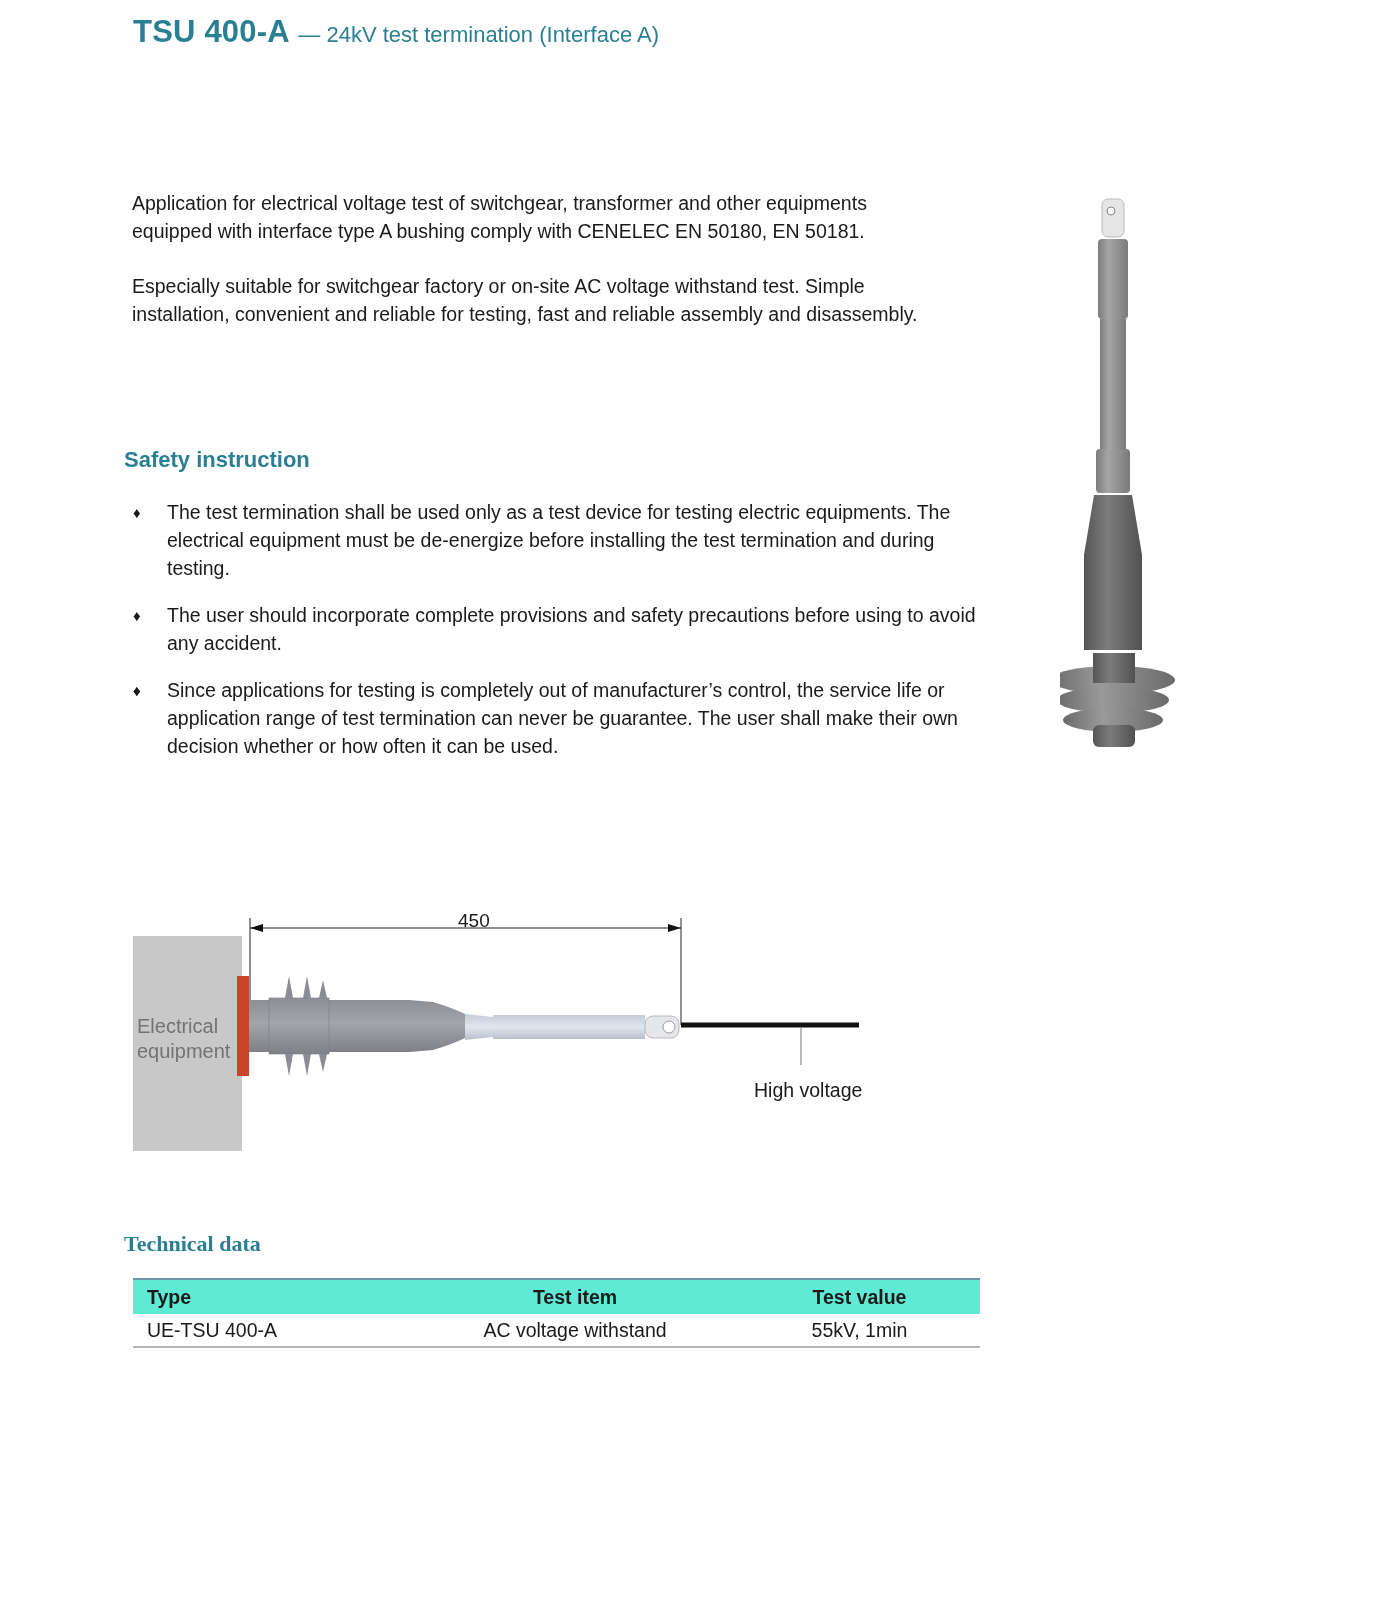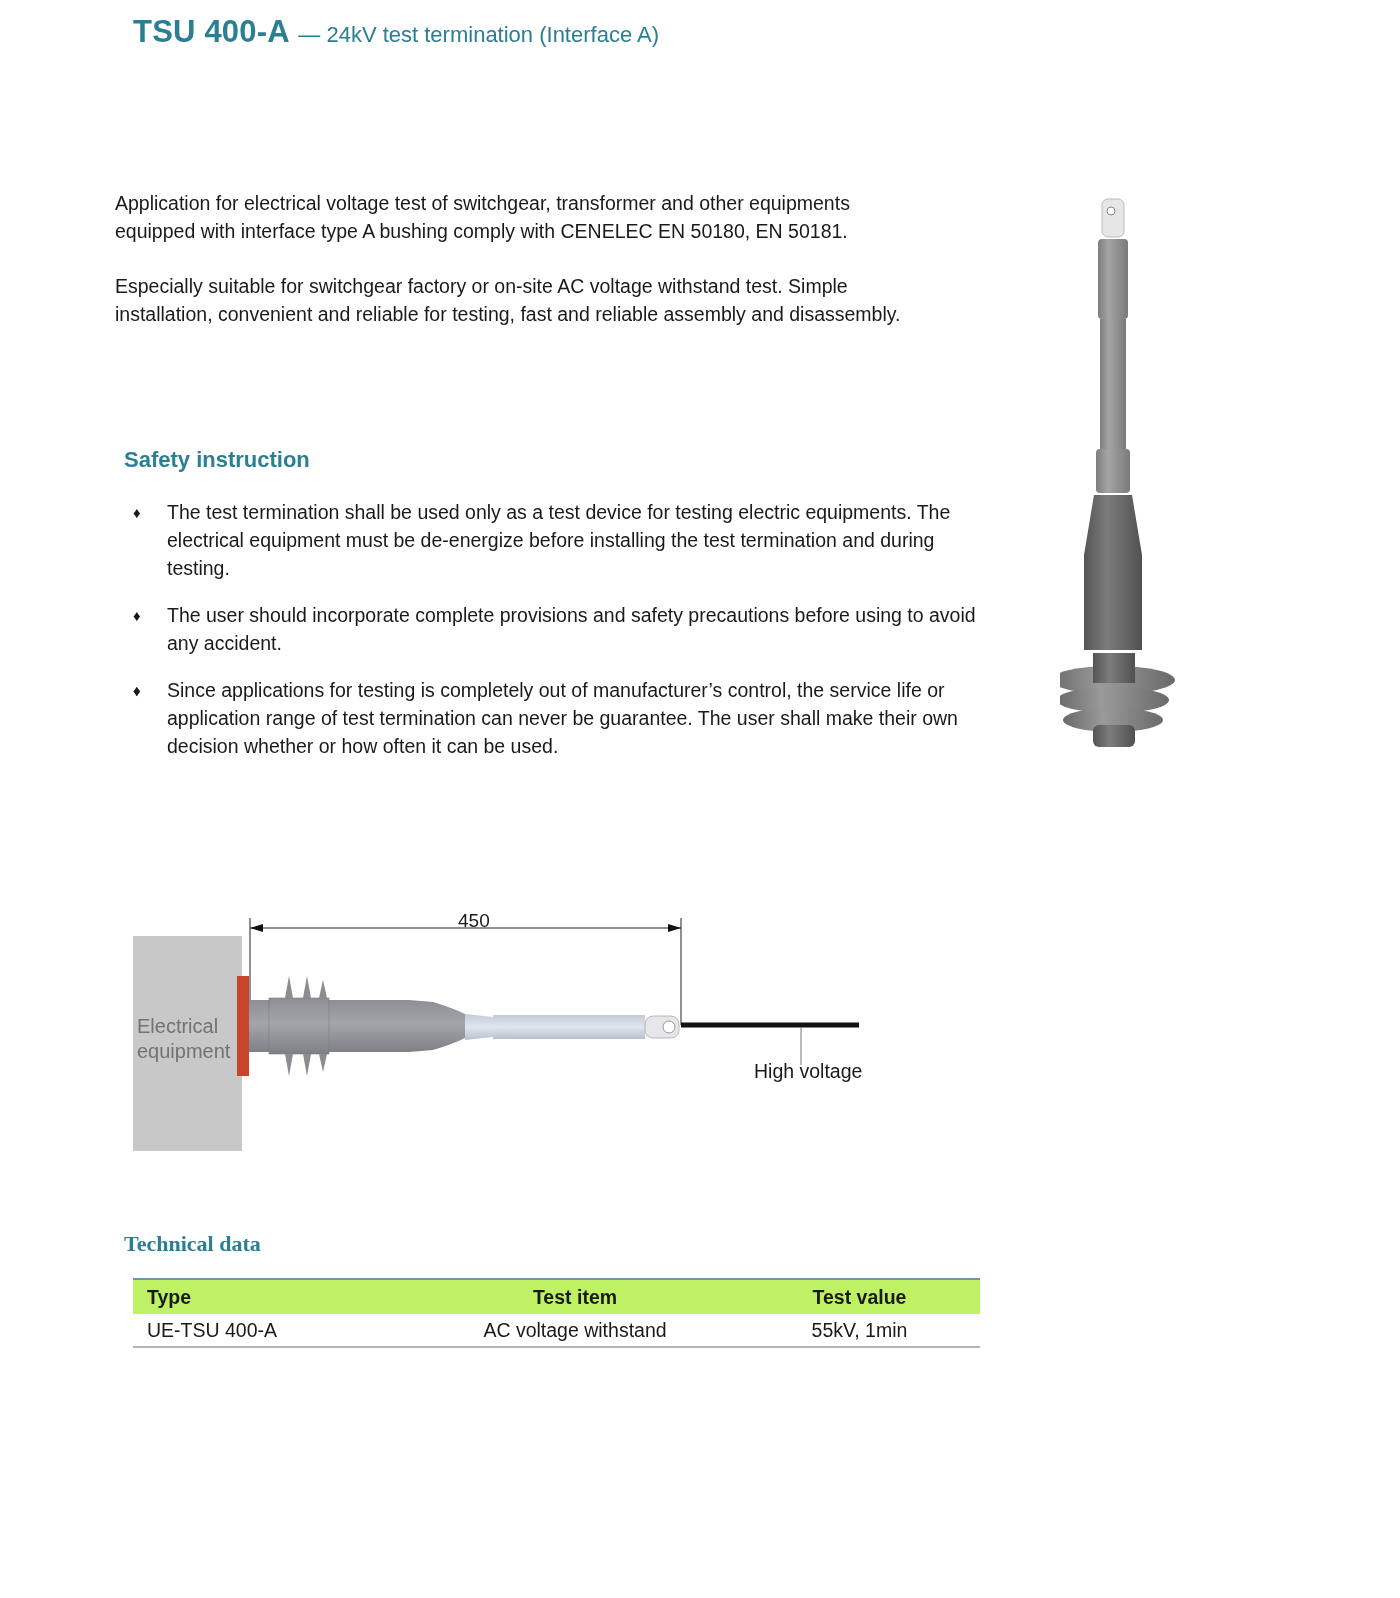--- a/index.html
+++ b/index.html
@@ -4,44 +4,44 @@
   <style>
     html, body { margin: 0; padding: 0; background: #ffffff; }
     body {
       width: 1400px; height: 1598px; position: relative; overflow: hidden;
       font-family: "Liberation Sans", sans-serif; color: #1a1a1a;
     }
     .title-row { position: absolute; left: 133px; top: 14px; white-space: nowrap; }
     .title-main { font-size: 31px; font-weight: bold; color: #2a7f93; letter-spacing: 0.2px; }
     .title-sub { font-size: 22px; color: #2a7f93; margin-left: 4px; }
 
-    .intro { position: absolute; left: 115px; top: 189px; width: 820px; font-size: 19.5px; line-height: 28px; }
+    .intro { position: absolute; left: 132px; top: 189px; width: 820px; font-size: 19.5px; line-height: 28px; }
     .intro p { margin: 0 0 27px 0; }
 
     .section-heading { position: absolute; left: 124px; font-size: 22px; font-weight: bold; color: #2a7f93; }
     #safety-heading { top: 447px; }
     #tech-heading { top: 1231px; font-family: Liberation Serif, serif; }
 
     .safety-list { position: absolute; left: 133px; top: 498px; width: 850px; margin: 0; padding: 0; list-style: none; }
     .safety-list li { position: relative; padding-left: 34px; font-size: 19.5px; line-height: 28px; margin-bottom: 19px; }
     .safety-list .bullet { position: absolute; left: 0; top: 1px; font-size: 15px; }
 
     
     .diagram { position: absolute; left: 133px; top: 910px; width: 760px; height: 240px; }
     .equipment-box { position: absolute; left: 0; top: 26px; width: 109px; height: 215px; background: #c8c8c8; }
     .equipment-label { position: absolute; left: 4px; top: 104px; font-size: 20px; line-height: 25px; color: #737373; }
     .dim-label { position: absolute; left: 325px; top: 0; font-size: 19px; color: #1a1a1a; }
-    .hv-label { position: absolute; left: 621px; top: 150px; font-size: 19.5px; color: #1a1a1a; }
+    .hv-label { position: absolute; left: 621px; top: 169px; font-size: 19.5px; color: #1a1a1a; }
     .diagram svg { position: absolute; left: 0; top: 0; }
 
     .product-photo { position: absolute; left: 1060px; top: 195px; }
 
     
     .tech-table { position: absolute; left: 133px; top: 1278px; width: 847px; border-collapse: collapse; font-size: 19.5px; }
-    .tech-table th { background: #bef264; font-weight: bold; height: 34px; padding: 0 14px; border-top: 2px solid #6f95a8; }
+    .tech-table th { background: #5eead4; font-weight: bold; height: 34px; padding: 0 14px; border-top: 2px solid #6f95a8; }
     .tech-table td { height: 32px; padding: 0 14px; border-bottom: 2px solid #b5b5b5; }
     .tech-table .c1 { text-align: left; width: 250px; }
     .tech-table .c2 { text-align: center; width: 300px; }
     .tech-table .c3 { text-align: center; }
     .tech-table td.c1 { font-weight: normal; }
   </style>
 </head>
 <body>
 
 <div class="title-row">

